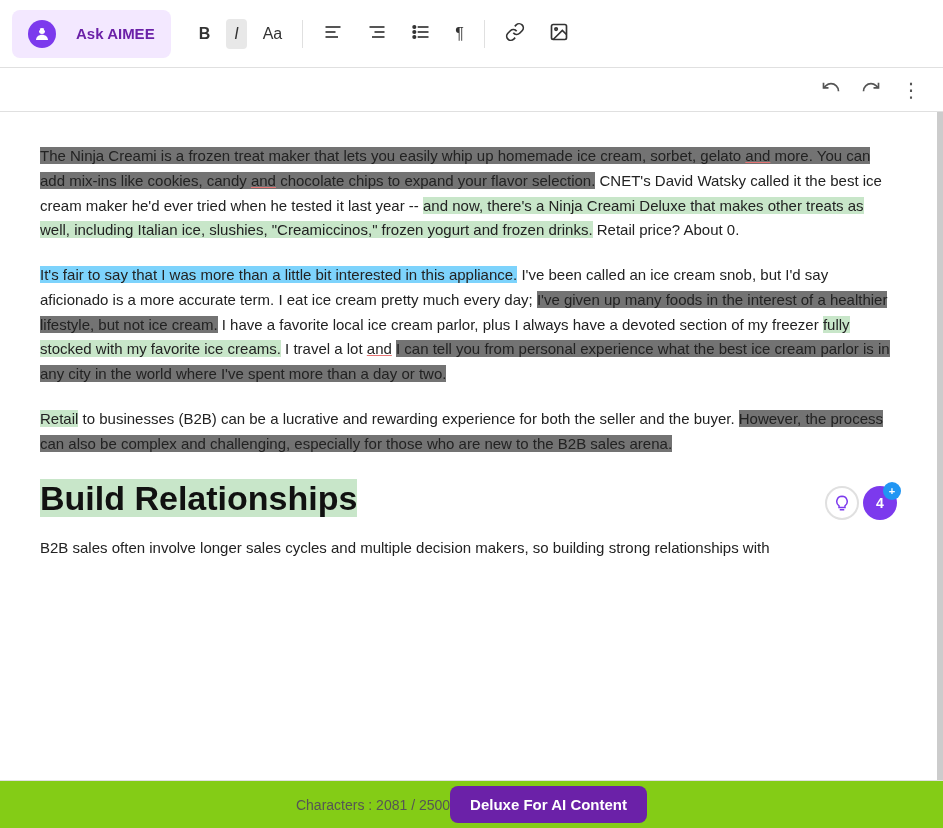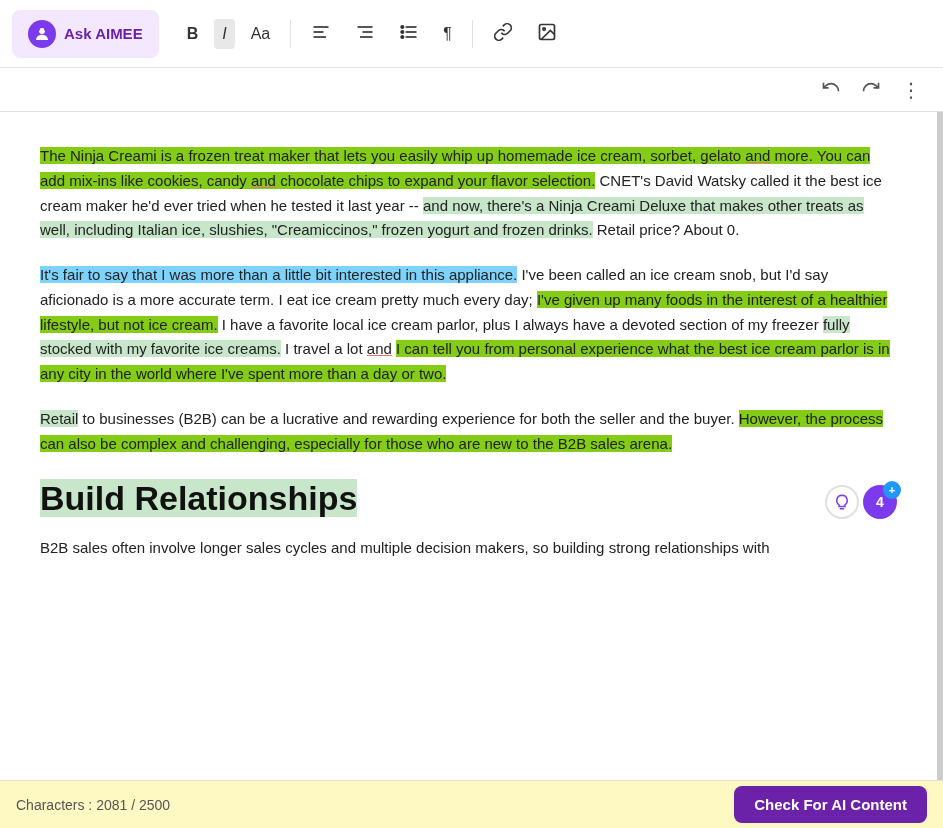--- a/index.html
+++ b/index.html
@@ -19,21 +19,21 @@
       background: #fff;
       border-bottom: 1px solid #e0e0e0;
       padding: 0 12px;
       height: 68px;
       gap: 8px;
     }
 
     .ask-aimee-btn {
       display: flex;
       align-items: center;
-      gap: 8px;
+      gap: 20px;
       background: #f3e8ff;
       border: none;
       border-radius: 8px;
       padding: 10px 16px;
       cursor: pointer;
       font-size: 15px;
       font-weight: 600;
       color: #6b21a8;
       margin-right: 12px;
     }
@@ -120,39 +120,39 @@
     }
 
     p {
       font-size: 15px;
       line-height: 1.65;
       color: #222;
       margin-bottom: 20px;
     }
 
     
-    .hl-orange { background-color: #84cc16; }
+    .hl-orange { background-color: #737373; }
     .hl-green { background-color: #c8e6c9; }
     .hl-red { background-color: #7dd3fc; }
     .underline { text-decoration: underline; text-decoration-color: #e57373; }
 
     h2 {
       font-size: 34px;
       font-weight: 700;
       color: #111;
       background-color: #c8e6c9;
       display: inline;
       line-height: 1.3;
       margin-bottom: 12px;
     }
 
     .heading-container {
       margin-bottom: 16px;
       display: flex;
-      align-items: center;
+      align-items: flex-end;
       justify-content: space-between;
     }
 
     .heading-left { flex: 1; }
 
     .heading-icons {
       display: flex;
       align-items: center;
       gap: 4px;
       margin-top: 8px;
@@ -197,25 +197,25 @@
       font-weight: bold;
     }
 
     
     .bottom-bar {
       position: absolute;
       bottom: 0;
       left: 0;
       right: 0;
       height: 48px;
-      background: #fef9c3;
+      background: #84cc16;
       border-top: 1px solid #e0e0e0;
       display: flex;
       align-items: center;
-      justify-content: space-between;
+      justify-content: center;
       padding: 0 16px;
     }
 
     .char-count {
       font-size: 14px;
       color: #555;
     }
 
     .check-btn {
       background: #6b21a8;
@@ -364,14 +364,14 @@
       </div>
     </div>
   </div>
 
   <p>B2B sales often involve longer sales cycles and multiple decision makers, so building strong relationships with</p>
 
 </div>
 
 <div class="bottom-bar">
   <span class="char-count">Characters : 2081 / 2500</span>
-  <button class="check-btn">Check For AI Content</button>
+  <button class="check-btn">Deluxe For AI Content</button>
 </div>
 
 </body></html>

